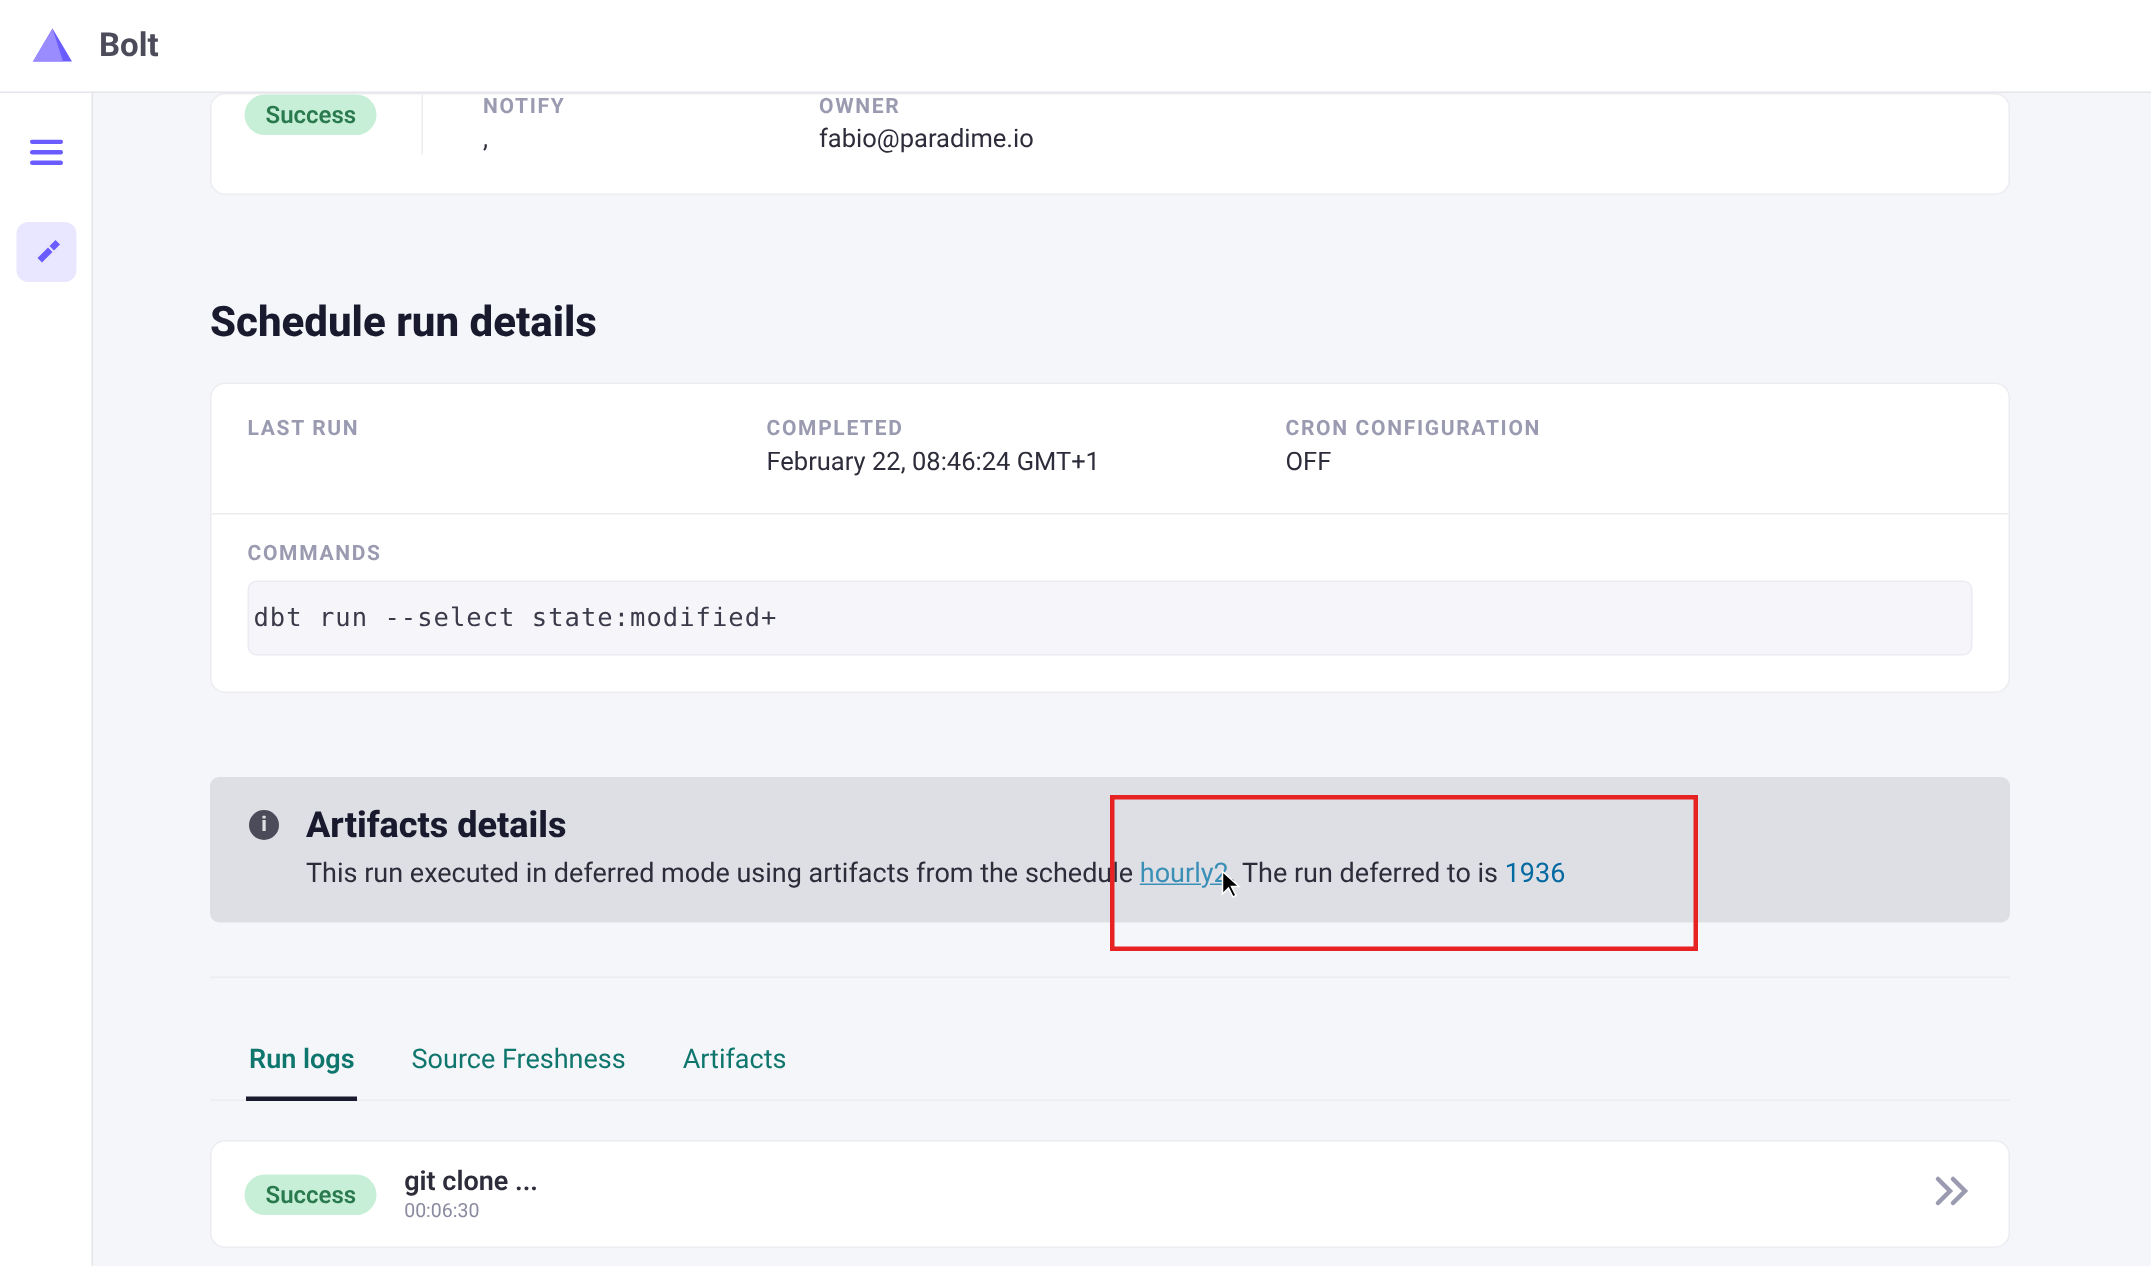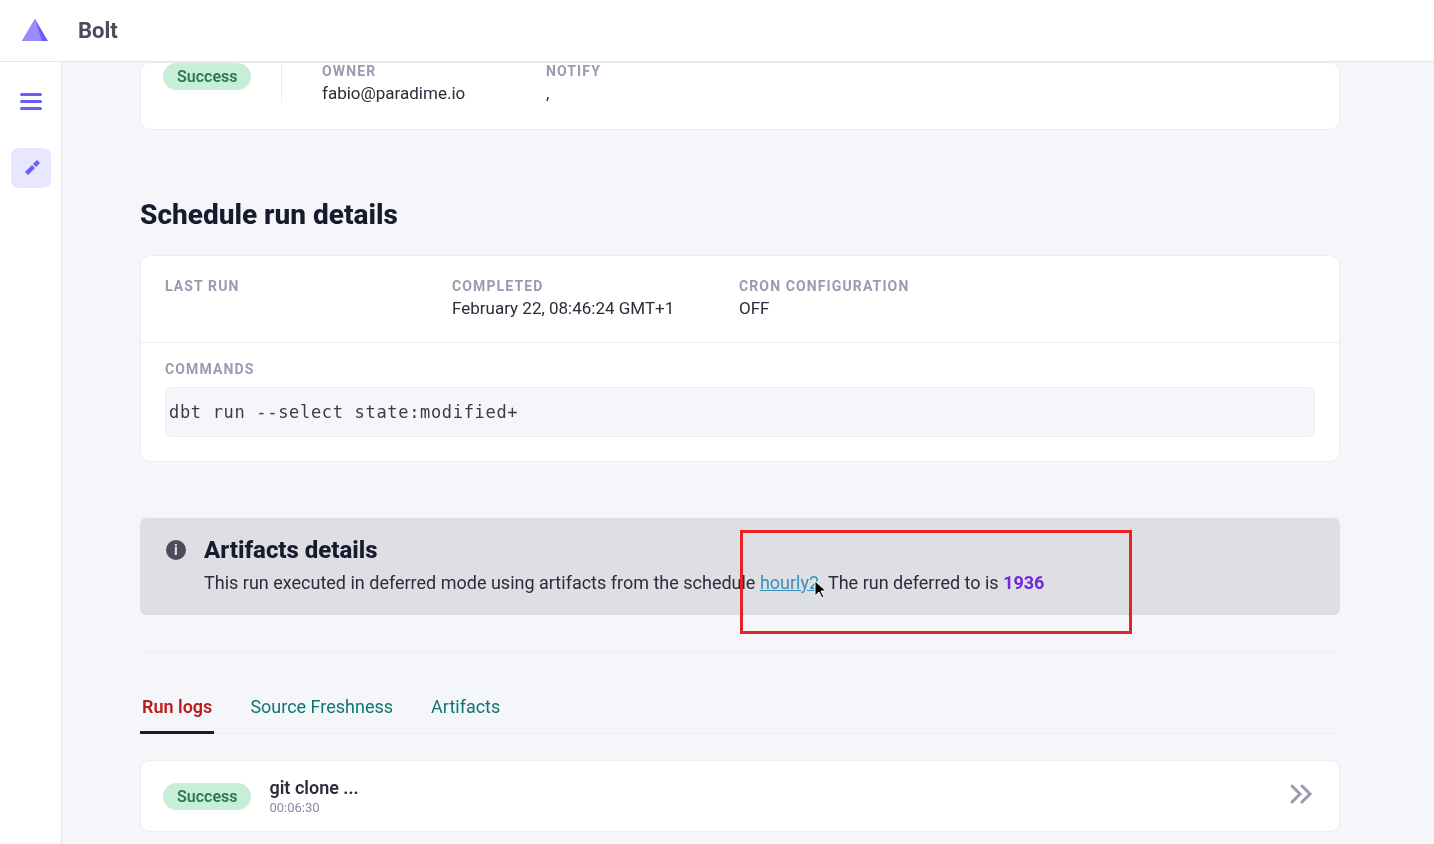--- a/index.html
+++ b/index.html
@@ -15,21 +15,21 @@
       display: flex;
       align-items: center;
       padding: 14px 20px;
       background: #fff;
       border-bottom: 1px solid #e5e6ec;
       height: 62px;
     }
     .logo-wrap {
       display: flex;
       align-items: center;
-      gap: 28px;
+      gap: 16px;
     }
     .logo-icon svg { display: block; }
     .logo-text {
       font-size: 22px;
       font-weight: 700;
       color: #4b4b5a;
     }
     .page-wrap {
       display: flex;
       height: calc(844px - 62px);
@@ -117,21 +117,21 @@
       font-weight: 800;
       color: #1a1a2e;
       margin: 68px 0 24px 0;
     }
     
     .details-card {
       padding: 22px 24px 24px 24px;
     }
     .details-row {
       display: flex;
-      gap: 37px;
+      gap: 96px;
       padding-bottom: 16px;
     }
     .details-col { min-width: 250px; }
     .hr {
       height: 1px;
       background: #ececf1;
       margin: 8px -24px 18px;
     }
     .code-box {
       background: #f6f6fa;
@@ -191,22 +191,22 @@
       margin-left: 38px;
       margin-top: 8px;
       font-size: 18px;
       color: #2c2c3a;
     }
     .link-a {
       color: #3a8fb7;
       text-decoration: underline;
     }
     .link-b {
-      color: #6d28d9;
-      font-weight: 700;
+      color: #0369a1;
+      font-weight: 400;
     }
     .red-box {
       position: absolute;
       border: 3px solid #e62222;
       pointer-events: none;
     }
     .cursor-icon {
       position: absolute;
       pointer-events: none;
     }
@@ -224,23 +224,24 @@
     }
     .tab {
       padding: 0 2px 14px 2px;
       font-size: 18px;
       color: #0f766e;
       cursor: pointer;
       border-bottom: 3px solid transparent;
       margin-bottom: -1px;
     }
     .tab.active {
-      color: #b91c1c;
+      color: #0f766e;
       font-weight: 600;
       border-bottom-color: #1a1a2e;
+      margin-left: 24px;
     }
     
     .log-card {
       margin-top: 26px;
       background: #fff;
       border: 1px solid #ececf1;
       border-radius: 10px;
       padding: 16px 22px;
       display: flex;
       align-items: center;
@@ -299,26 +300,26 @@
   <div class="main-scroll">
     <div class="content">
 
       <div class="card card-top">
         <div class="row">
           <div class="badge-cell">
             <span class="badge">Success</span>
           </div>
           <div class="divider"></div>
           <div class="meta-col">
+            <div class="meta-label">NOTIFY</div>
+            <div class="meta-value">,</div>
+          </div>
+          <div class="meta-col">
             <div class="meta-label">OWNER</div>
             <div class="meta-value">fabio@paradime.io</div>
-          </div>
-          <div class="meta-col">
-            <div class="meta-label">NOTIFY</div>
-            <div class="meta-value">,</div>
           </div>
         </div>
       </div>
 
       <h2 class="section-heading">Schedule run details</h2>
 
       <div class="card details-card">
         <div class="details-row">
           <div class="details-col">
             <div class="meta-label">LAST RUN</div>

